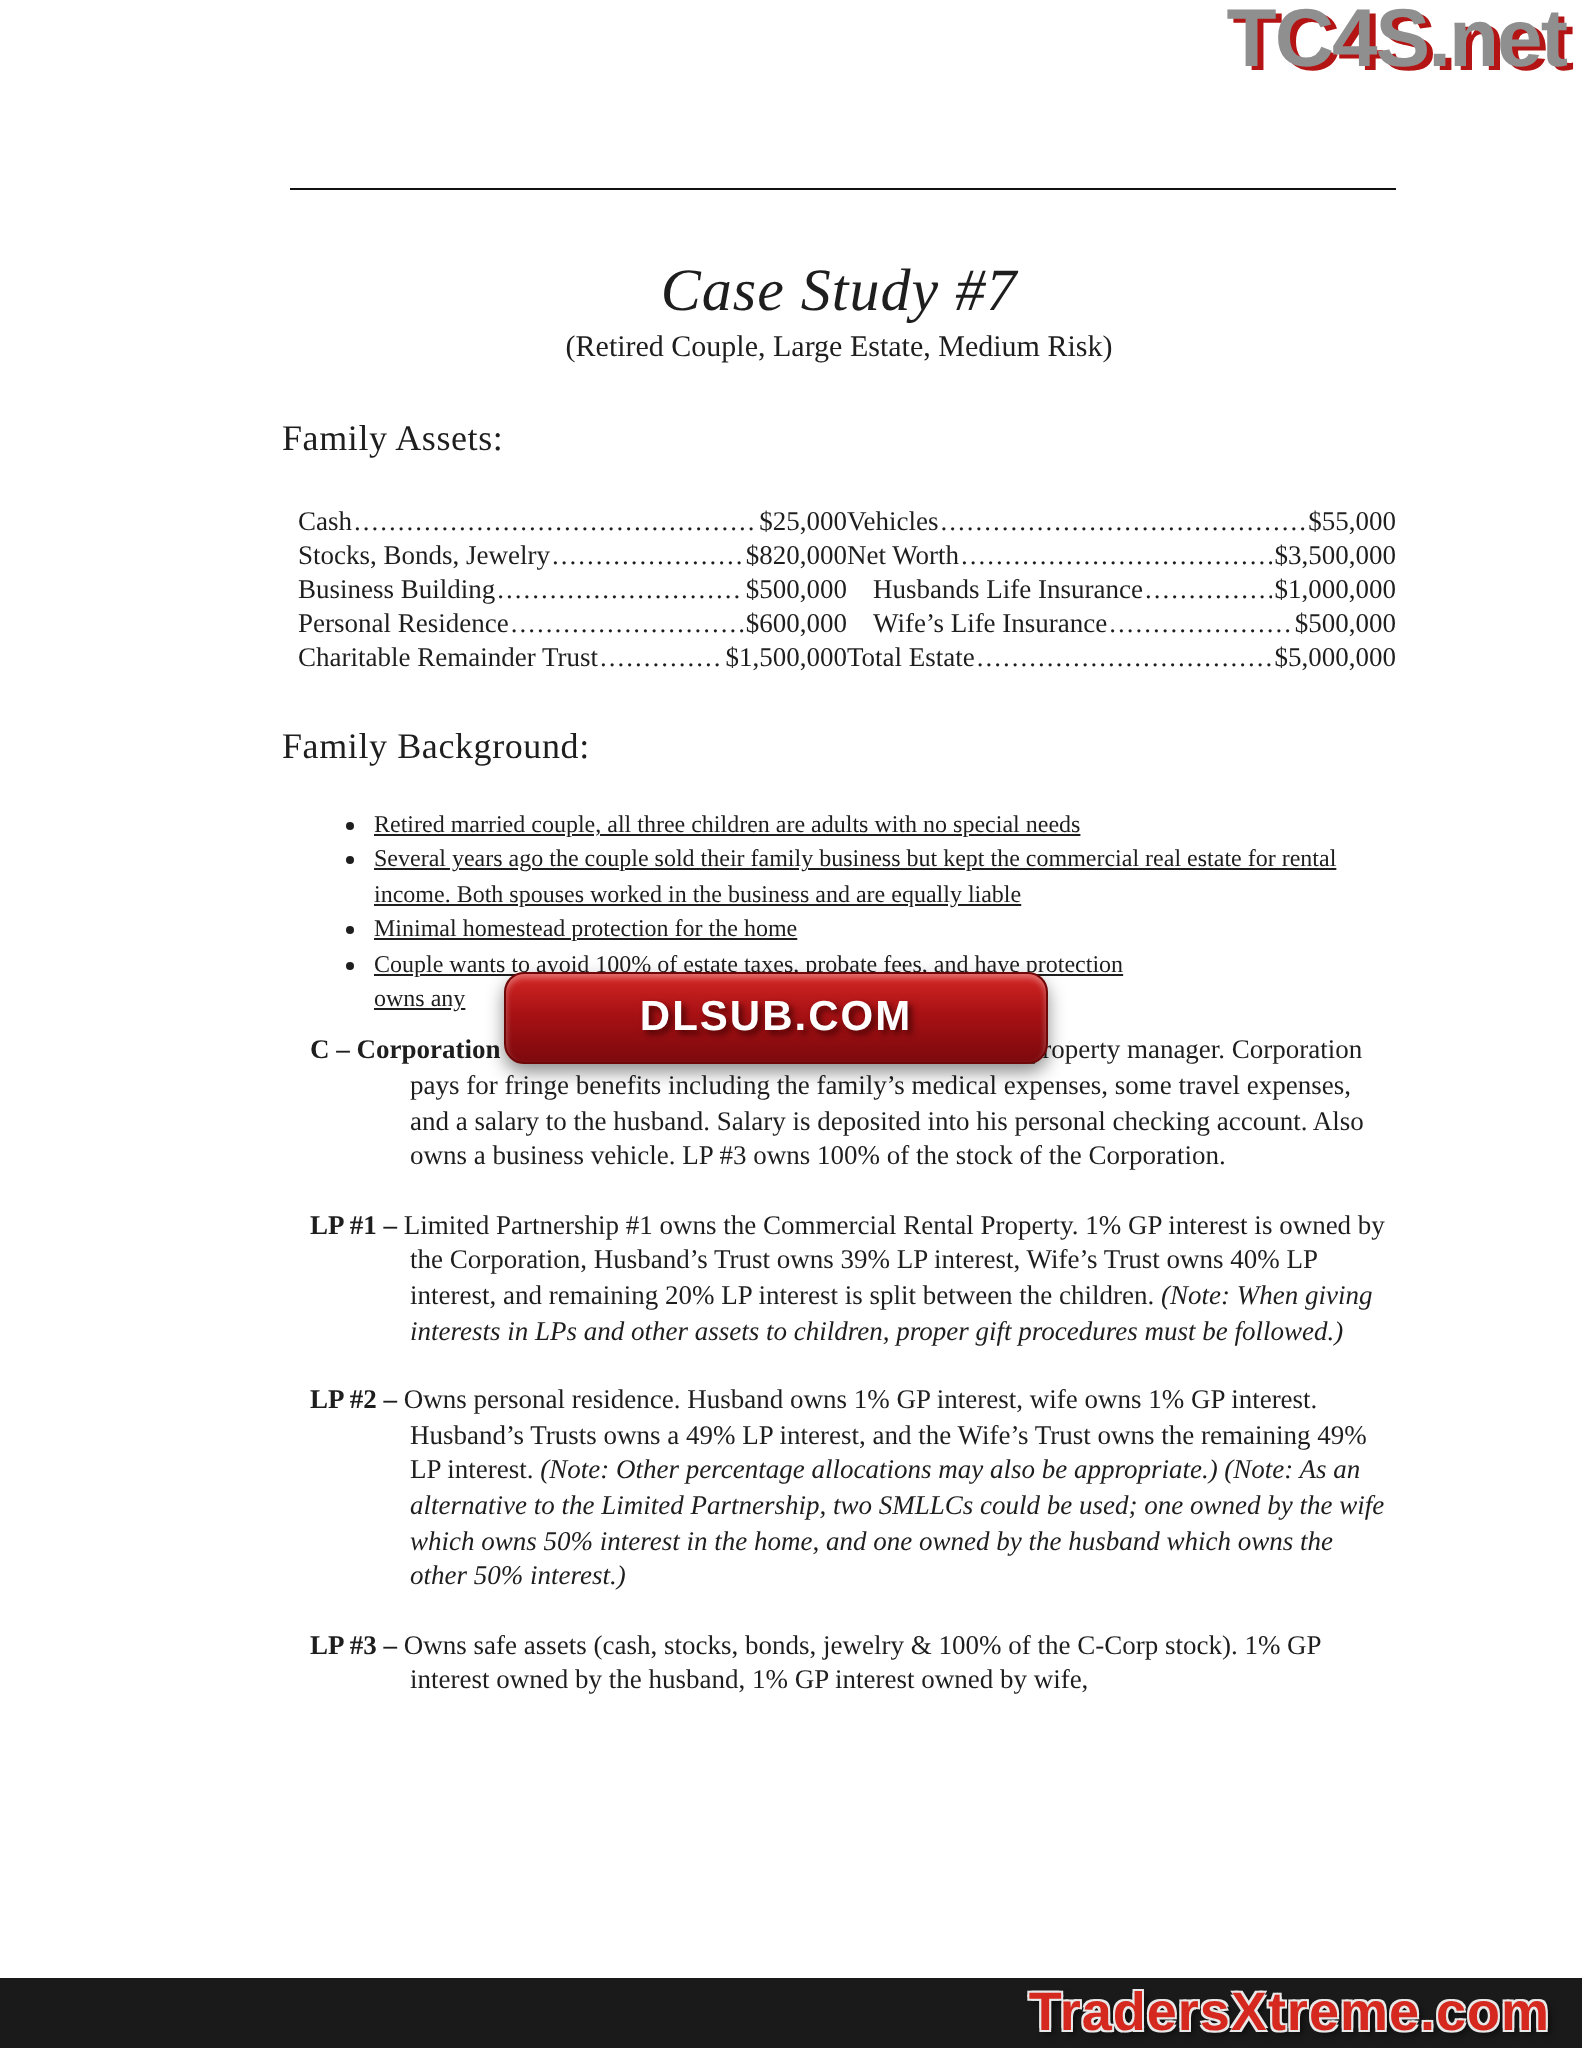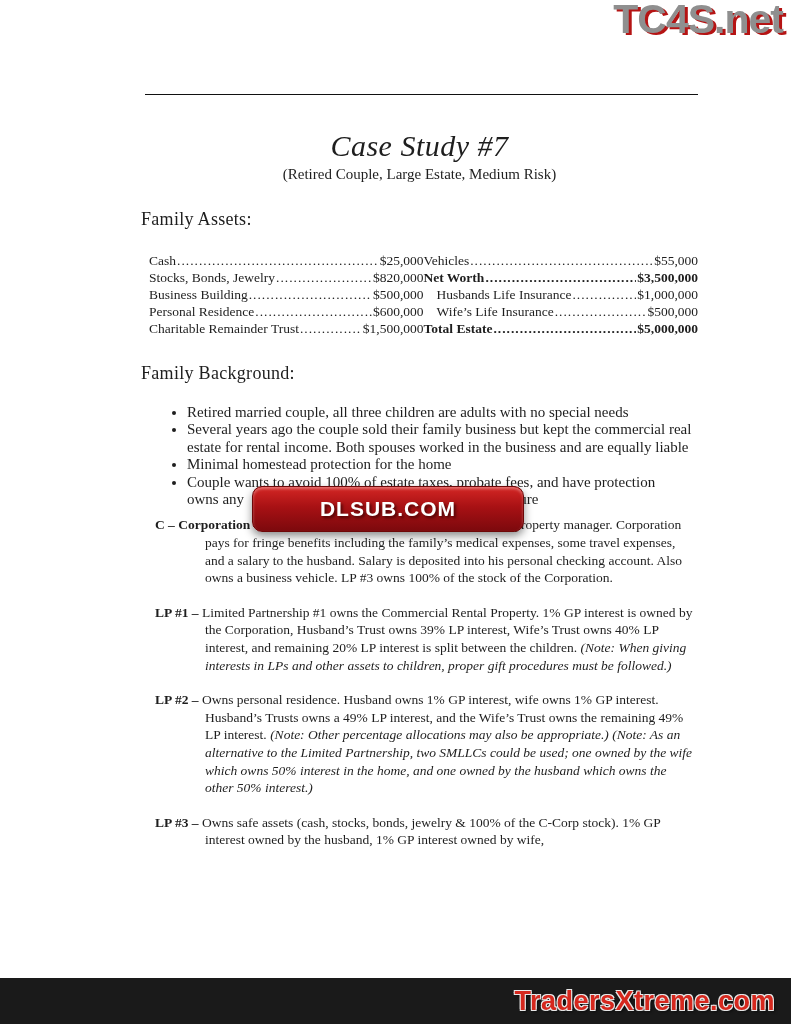--- a/index.html
+++ b/index.html
@@ -56,35 +56,36 @@
   .assets {
     display: flex;
     gap: 0;
     margin: 22px 0 0 8px;
     font-size: 13.5px;
     line-height: 17px;
   }
   .assets .col { flex: 1; min-width: 0; }
   .arow { display: flex; align-items: baseline; }
   .arow.indent { padding-left: 13px; }
-  .arow.bold { font-weight: bold; }
+  .arow.bold { font-weight: normal; }
   .alabel { white-space: nowrap; }
   .dots { flex: 1; overflow: hidden; white-space: nowrap; margin: 0 1px; }
   .dots::after {
     content: "......................................................................................";
     letter-spacing: 1px;
   }
   .aval { white-space: nowrap; }
 
   
   .bullets {
     margin: 20px 0 0 28px;
     padding-left: 18px;
-    font-size: 15px;
+    font-size: 12px;
     line-height: 17.4px;
+    text-decoration: underline;
   }
   .bullets li { margin: 0; padding-right: 2px; }
   .obscured-gap { display: inline-block; width: 248px; }
 
   
   .watermark {
     position: absolute;
     left: 252px;
     top: 486px;
     width: 272px;
@@ -115,21 +116,21 @@
   }
   .term { font-weight: bold; }
   .anote { font-style: italic; }
 
   
   .footer-bar {
     position: absolute;
     left: 0;
     bottom: 0;
     width: 791px;
-    height: 46px;
+    height: 35px;
     background: #1a1a1a;
     display: flex;
     align-items: center;
     justify-content: flex-end;
     padding-right: 16px;
   }
   .footer-logo {
     font-family: "Liberation Sans", sans-serif;
     font-weight: 800;
     font-size: 27px;

